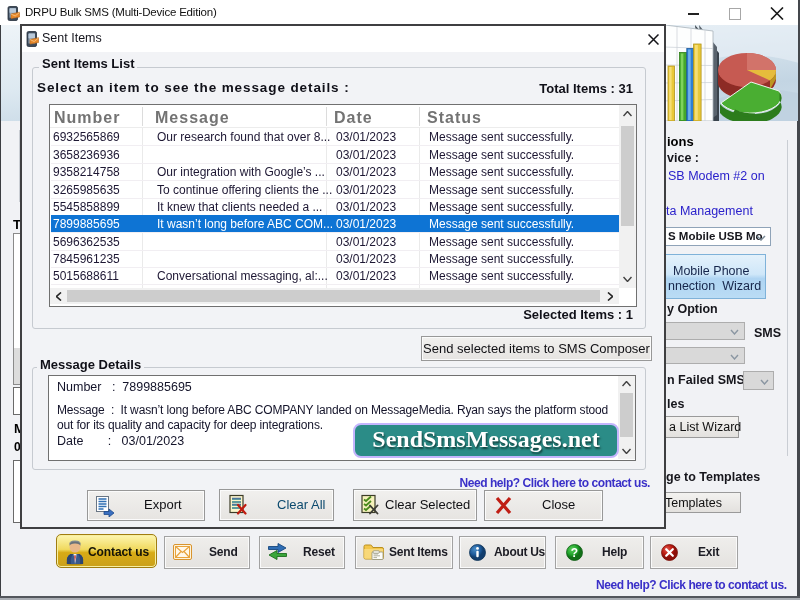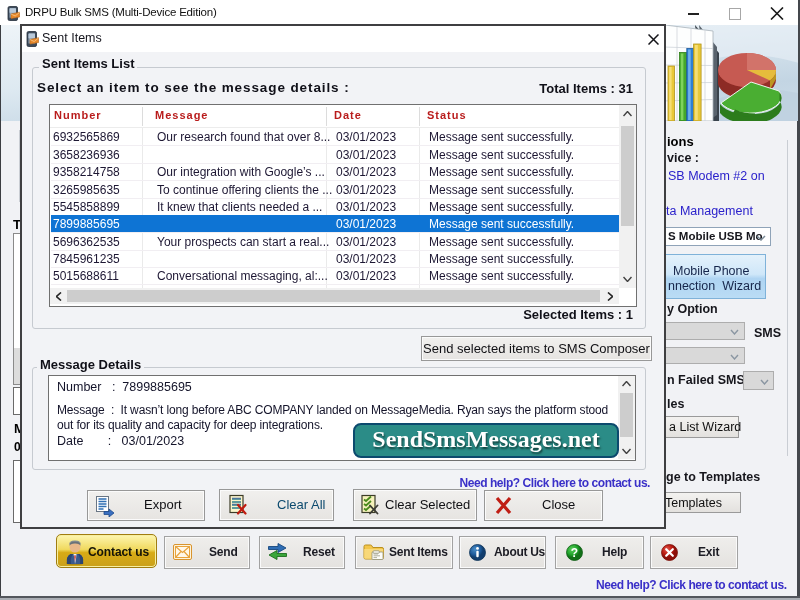--- a/index.html
+++ b/index.html
@@ -30,38 +30,38 @@
 
 #dialog { left:20px; top:24px; width:646px; height:505px; background:#f2f3f6; border:2px solid #3f3f41; }
 #dlg-title { left:0; top:0; width:642px; height:26px; background:#fff; }
 #dlg-title-text { left:20px; top:5px; font-size:12.5px; font-weight:400; color:#15151d; }
 
 .groupbox { border:1px solid #c6cad0; border-radius:3px; }
 .gb-label { background:#f2f3f6; font-weight:700; font-size:13px; color:#101018; padding:0 3px; }
 
 
 #tbl { left:27px; top:78px; width:588px; height:203px; background:#fff; border:1px solid #707070; }
-.hdr { font-weight:700; font-size:11px; letter-spacing:1px; color:#b91c1c; }
+.hdr { font-weight:700; font-size:16px; letter-spacing:1px; color:#737373; }
 .hsep { position:absolute; top:2px; height:19px; width:1px; background:#dcdcdc; }
 .row { position:absolute; left:1px; width:568px; height:18px; font-size:12px; color:#1d1733; border-bottom:1px solid #f1eef2; }
 .cell { position:absolute; top:2px; white-space:nowrap; overflow:hidden; }
 .c1 { left:2px; }
 .c2 { left:106px; }
 .c3 { left:285px; }
 .c4 { left:378px;text-align:center; }
 .rowsel { background:#0e74d4; color:#fff; }
 
 
 .sb-track { background:#f1f1f1; }
 .sb-thumb { background:#cdcdcd; }
 
 
 .dbtn { background:linear-gradient(#f1f0ee,#e6e4e1); border:1px solid #989898; box-shadow:inset 0 0 0 1px #fbfbfb; font-size:13px; color:#101014; }
 
-#watermark { background:#2b8c87; border-radius:8px; border:2px solid #0c4a6e; color:#fff; font-family:"Liberation Serif",serif; font-weight:700; text-align:center; text-shadow:1px 1.5px 2px rgba(15,55,52,0.9); }
+#watermark { background:#2b8c87; border-radius:8px; border:2px solid #c4b5fd; color:#fff; font-family:"Liberation Serif",serif; font-weight:700; text-align:center; text-shadow:1px 1.5px 2px rgba(15,55,52,0.9); }
 .needhelp { color:#3a30c8; font-size:12px; font-weight:700; letter-spacing:-0.45px; }
 </style>
 </head>
 <body>
 
 <div class="abs" style="left:0;top:0;width:800px;height:1px;background:#3c3e42"></div>
 <div class="abs" style="left:0;top:0;width:1px;height:600px;background:#3c3e42"></div>
 <div class="abs" style="left:797px;top:0;width:3px;height:600px;background:#44474c"></div>
 <div class="abs" style="left:0;top:596px;width:800px;height:2px;background:#53565c"></div>
 <div class="abs" style="left:0;top:598px;width:800px;height:2px;background:#aaaeb4"></div>
@@ -307,26 +307,26 @@
         <div class="cell c4">Message sent successfully.</div>
     </div>
     <div class="row" style="top:93px">
       <div class="cell c1">5545858899</div>
         <div class="cell c2">It knew that clients needed a ...</div>
         <div class="cell c3">03/01/2023</div>
         <div class="cell c4">Message sent successfully.</div>
     </div>
     <div class="row rowsel" style="top:110px">
       <div class="cell c1">7899885695</div>
+        <div class="cell c2">It wasn’t long before ABC COM...</div>
         <div class="cell c3">03/01/2023</div>
         <div class="cell c4">Message sent successfully.</div>
     </div>
     <div class="row" style="top:128px">
       <div class="cell c1">5696362535</div>
-        <div class="cell c2">Your prospects can start a real...</div>
         <div class="cell c3">03/01/2023</div>
         <div class="cell c4">Message sent successfully.</div>
     </div>
     <div class="row" style="top:145px">
       <div class="cell c1">7845961235</div>
         <div class="cell c3">03/01/2023</div>
         <div class="cell c4">Message sent successfully.</div>
     </div>
     <div class="row" style="top:162px">
       <div class="cell c1">5015688611</div>

